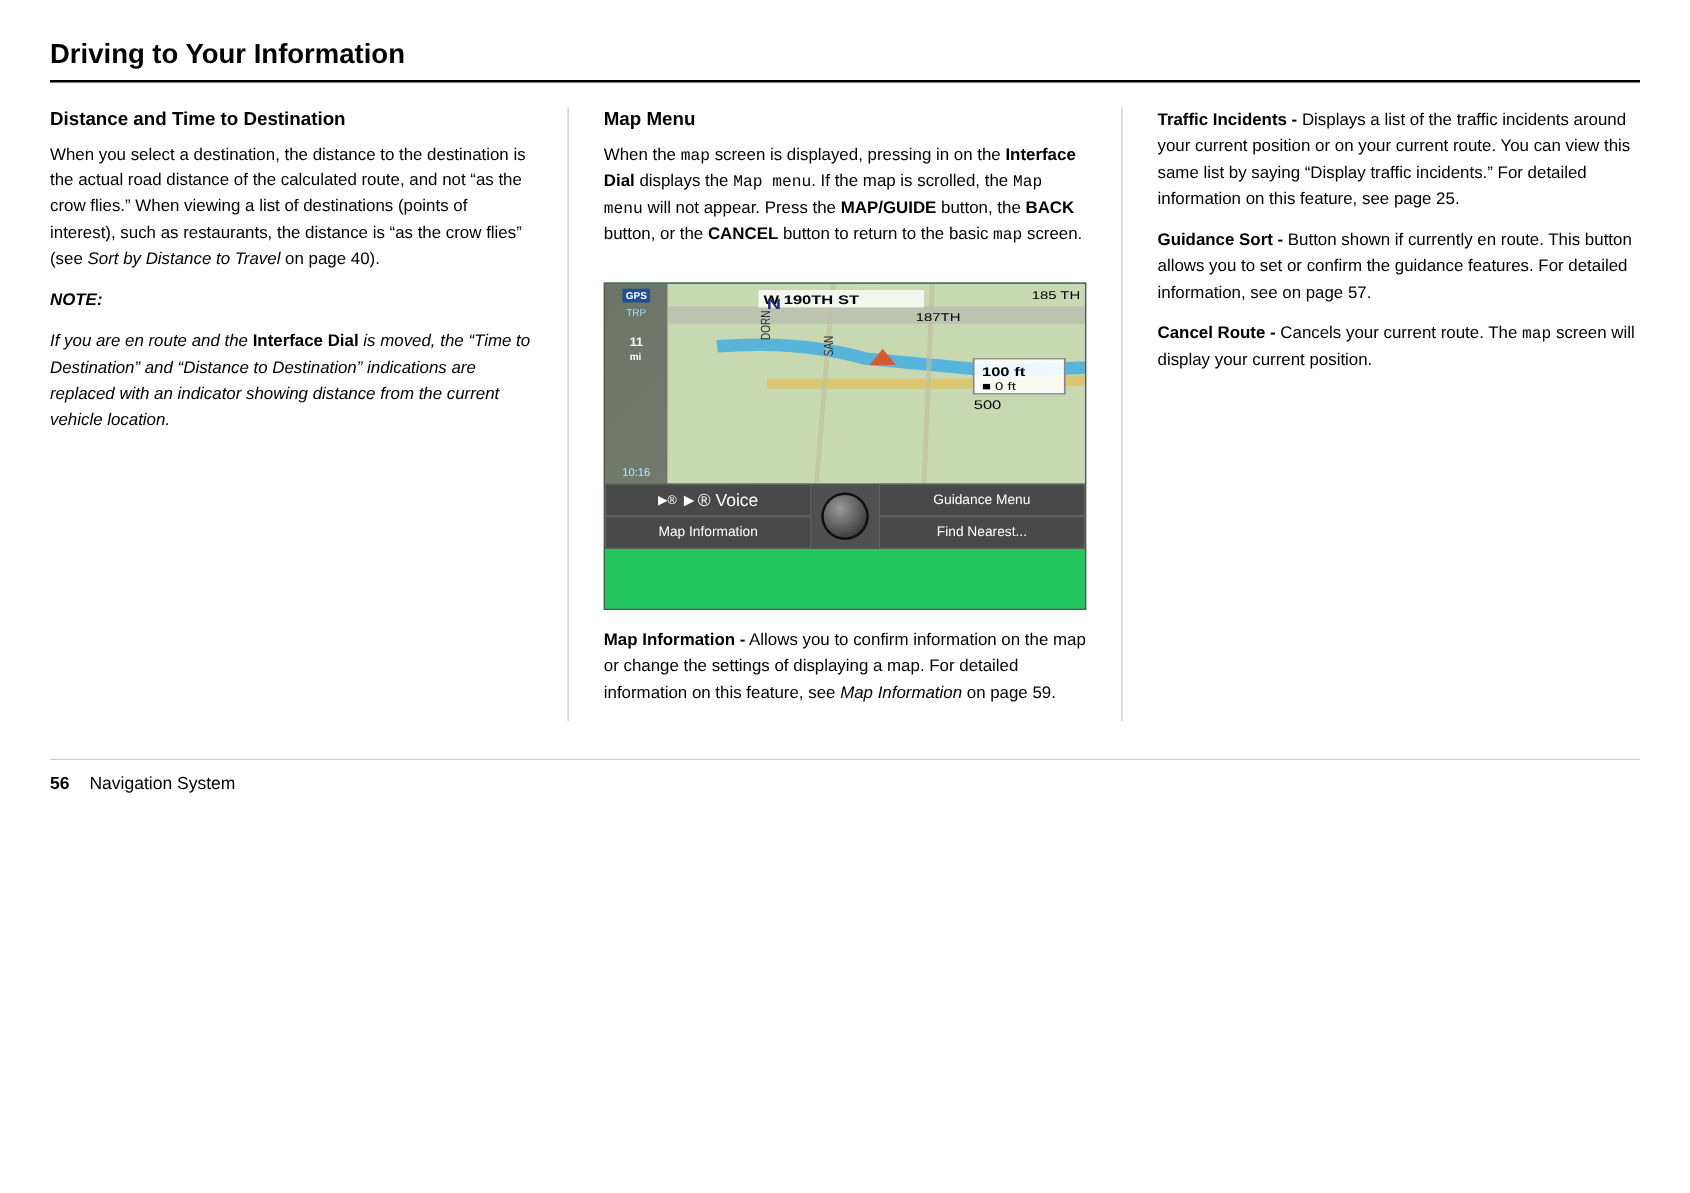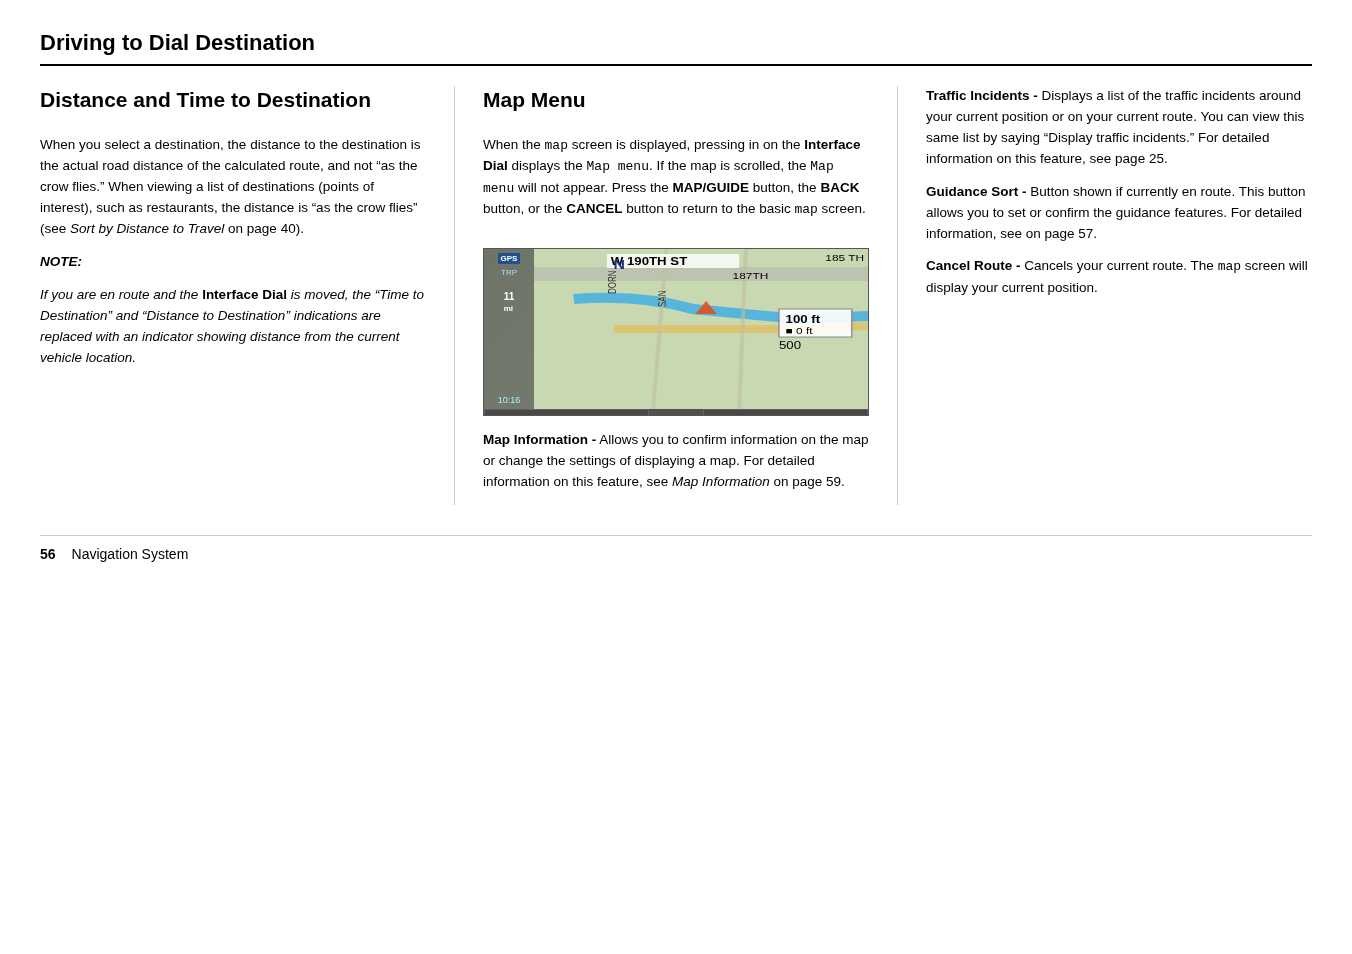--- a/index.html
+++ b/index.html
@@ -34,23 +34,23 @@
     }
     .col:last-child {
       border-right: none;
       padding-right: 0;
       padding-left: 28px;
     }
     .col:nth-child(2) {
       padding-left: 28px;
     }
     .col-section-title {
-      font-size: 21px;
-      font-weight: bold;
-      margin-bottom: 22px;
+      font-size: 15px;
+      font-weight: bold;
+      margin-bottom: 8px;
       line-height: 1.3;
     }
     .col p {
       font-size: 13.5px;
       line-height: 1.55;
       margin-bottom: 12px;
     }
     .note-title {
       font-style: italic;
       font-weight: bold;
@@ -64,23 +64,23 @@
     }
     .note-body strong {
       font-style: normal;
       font-weight: bold;
     }
     
     .map-container {
       width: 100%;
       margin: 28px 0 14px 0;
       border: 1px solid #555;
-      background: #14b8a6;
+      background: #22c55e;
       position: relative;
-      height: 168px;
+      height: 262px;
       overflow: hidden;
     }
     .map-image-area {
       width: 100%;
       height: 160px;
       background: linear-gradient(135deg, #b5c8a0 0%, #c8dab0 40%, #a0b890 60%, #d0e0b8 100%);
       position: relative;
     }
     .map-left-panel {
       position: absolute;
@@ -128,21 +128,21 @@
       align-items: center;
       justify-content: center;
       text-align: center;
       padding: 2px 4px;
     }
     .inline-map { display: inline; font-family: 'Courier New', monospace; font-size: 13px; }
   </style>
 </head>
 <body>
 
-<div class="page-title">Driving to Dial Destination</div>
+<div class="page-title">Driving to Your Information</div>
 <hr class="title-rule">
 
 <div class="columns">
 
   <div class="col">
     <div class="col-section-title">Distance and Time to Destination</div>
     <p>When you select a destination, the distance to the destination is the actual road distance of the calculated route, and not “as the crow flies.” When viewing a list of destinations (points of interest), such as restaurants, the distance is “as the crow flies” (see <em>Sort by Distance to Travel</em> on page 40).</p>
     <p class="note-title">NOTE:</p>
     <p class="note-body">If you are en route and the <strong>Interface Dial</strong> is moved, the “Time to Destination” and “Distance to Destination” indications are replaced with an indicator showing distance from the current vehicle location.</p>
   </div>

